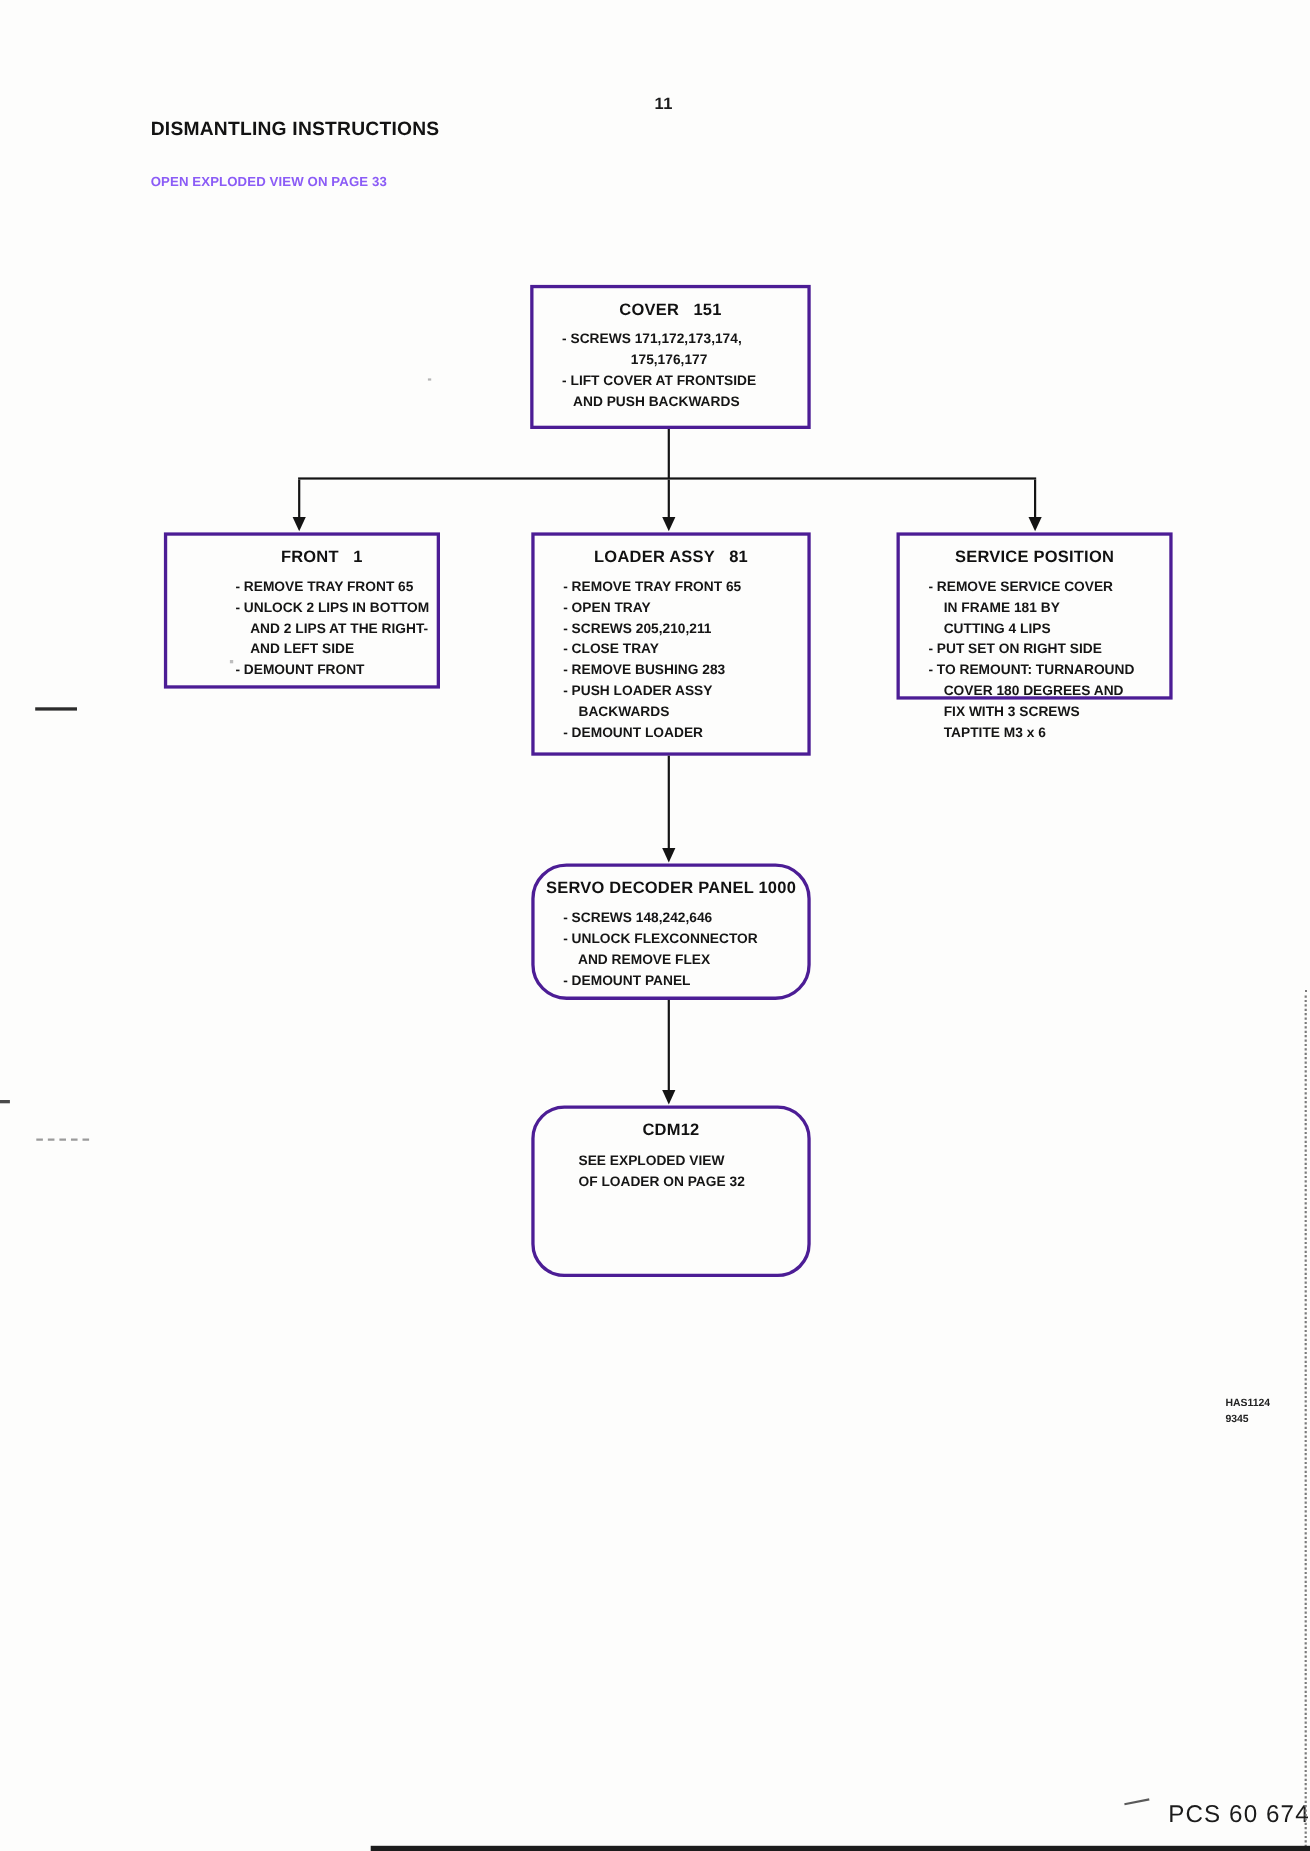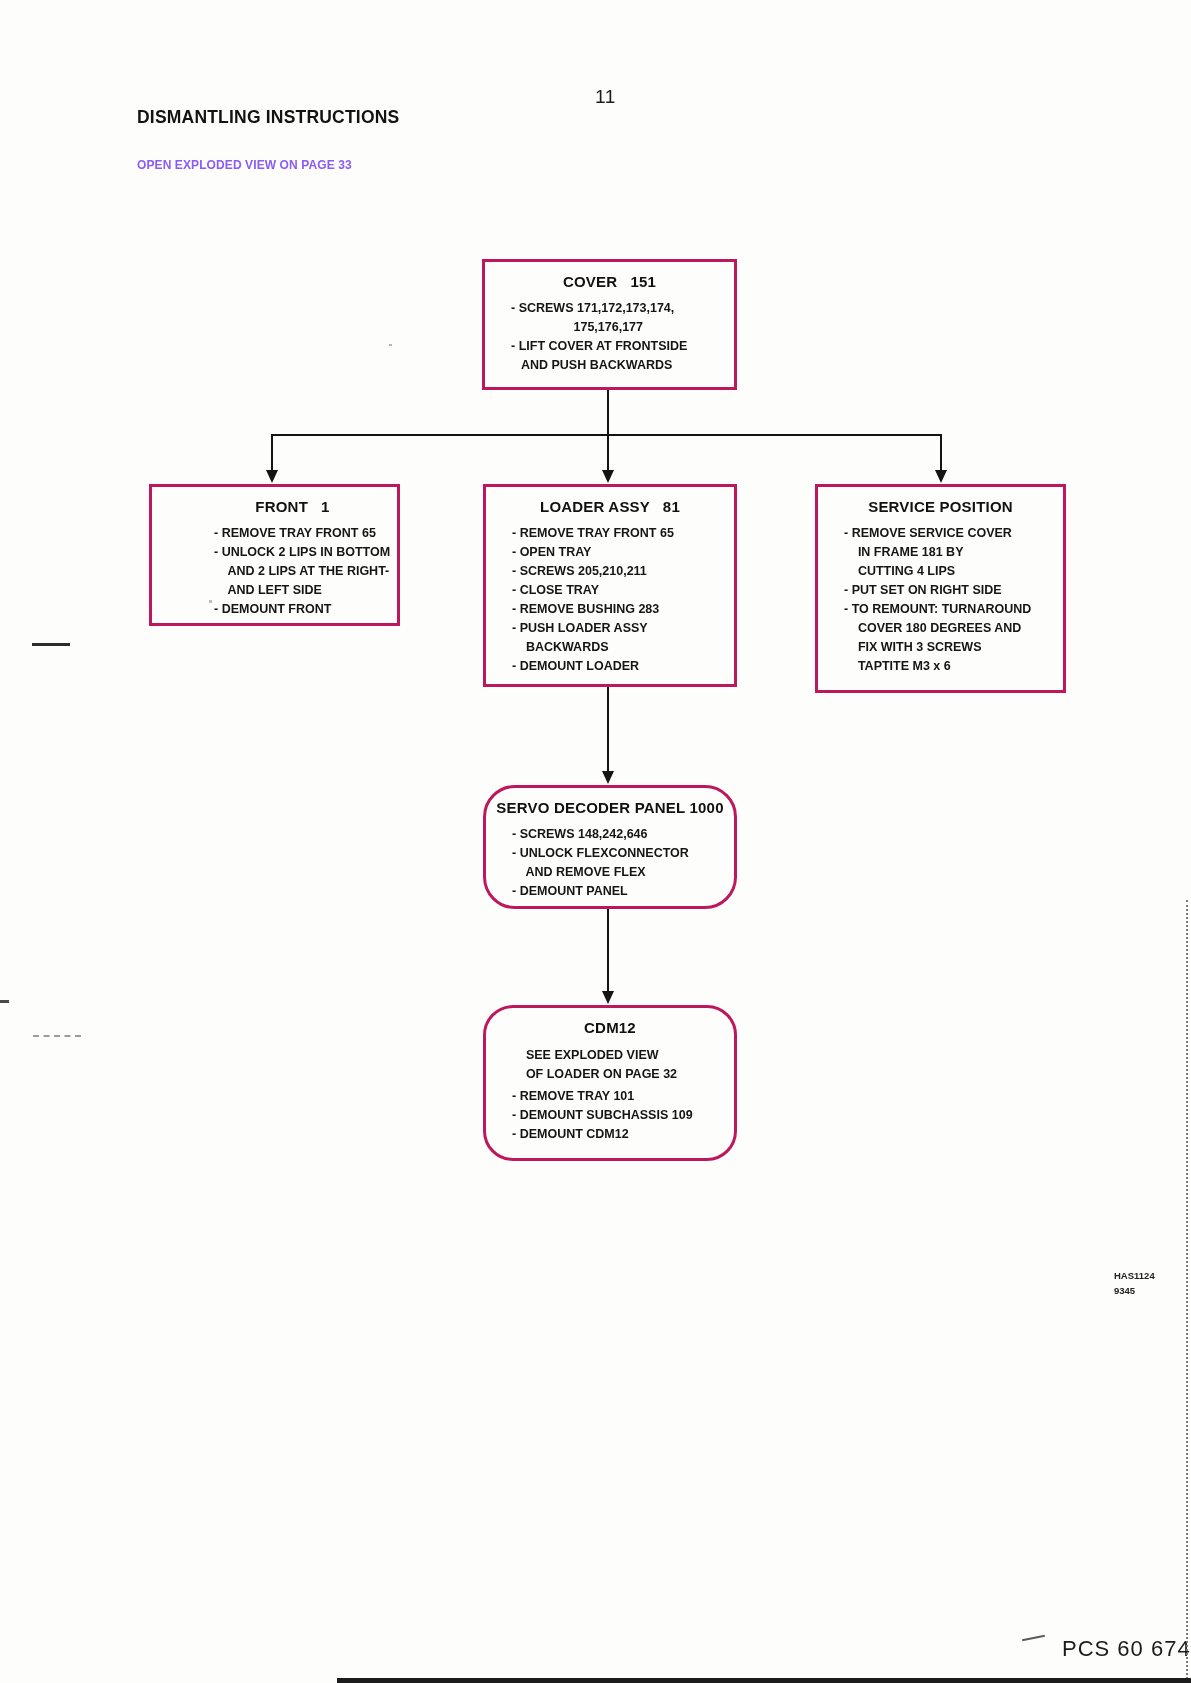--- a/index.html
+++ b/index.html
@@ -8,35 +8,35 @@
     width:1191px;height:1683px;
     margin:0 auto;
     background:#fdfdfc;
     overflow:hidden;
     font-family:"Liberation Sans","DejaVu Sans",sans-serif;
     color:#141414;
   }
   
   .page-number{
     position:absolute;left:595px;top:86px;
-    font-size:19px;font-weight:400;letter-spacing:.5px;color:#1c1c1c;
+    font-size:15px;font-weight:700;letter-spacing:.5px;color:#1c1c1c;
   }
   .doc-title{
     position:absolute;left:137px;top:107px;
     font-size:17.5px;font-weight:700;letter-spacing:.2px;color:#131313;
   }
   .doc-subtitle{
     position:absolute;left:137px;top:158px;
     font-size:12px;font-weight:700;letter-spacing:.1px;color:#8b5cf6;
   }
   
   .fc-box{
     position:absolute;
     background:#fdfdfc;
-    border:3px solid #be185d;
+    border:3px solid #4c1d95;
     box-sizing:border-box;
   }
   .fc-title{
     padding-top:11px;
     text-align:center;
     font-size:15px;font-weight:700;
     letter-spacing:.2px;
     white-space:pre;
     color:#111;
   }
@@ -114,21 +114,21 @@
         <div class="fc-line">- OPEN TRAY</div>
         <div class="fc-line">- SCREWS 205,210,211</div>
         <div class="fc-line">- CLOSE TRAY</div>
         <div class="fc-line">- REMOVE BUSHING 283</div>
         <div class="fc-line">- PUSH LOADER ASSY</div>
         <div class="fc-line">    BACKWARDS</div>
         <div class="fc-line">- DEMOUNT LOADER</div>
       </div>
   </div>
 
-  <div class="fc-box" style="left:815px;top:484px;width:251px;height:209px;">
+  <div class="fc-box" style="left:815px;top:484px;width:251px;height:152px;">
     <div class="fc-title">SERVICE POSITION</div>
     <div class="fc-lines">
         <div class="fc-line">- REMOVE SERVICE COVER</div>
         <div class="fc-line">    IN FRAME 181 BY</div>
         <div class="fc-line">    CUTTING 4 LIPS</div>
         <div class="fc-line">- PUT SET ON RIGHT SIDE</div>
         <div class="fc-line">- TO REMOUNT: TURNAROUND</div>
         <div class="fc-line">    COVER 180 DEGREES AND</div>
         <div class="fc-line">    FIX WITH 3 SCREWS</div>
         <div class="fc-line">    TAPTITE M3 x 6</div>
@@ -143,25 +143,20 @@
         <div class="fc-line">    AND REMOVE FLEX</div>
         <div class="fc-line">- DEMOUNT PANEL</div>
       </div>
   </div>
 
   <div class="fc-box" style="left:483px;top:1005px;width:254px;height:156px;border-radius:30px;">
     <div class="fc-title">CDM12</div>
     <div class="fc-lines fc-note">
         <div class="fc-line">    SEE EXPLODED VIEW</div>
         <div class="fc-line">    OF LOADER ON PAGE 32</div>
-      </div>
-    <div class="fc-lines" style="margin-top:0;">
-        <div class="fc-line">- REMOVE TRAY 101</div>
-        <div class="fc-line">- DEMOUNT SUBCHASSIS 109</div>
-        <div class="fc-line">- DEMOUNT CDM12</div>
       </div>
   </div>
 
   <div class="cline" style="left:607px;top:390px;width:2px;height:45px;"></div>
   <div class="cline" style="left:271px;top:434px;width:671px;height:2px;"></div>
 
   <div class="cline" style="left:271px;top:436px;width:2px;height:34px;"></div>
   <div class="arrowhead" style="left:266px;top:470px;"></div>
 
   <div class="cline" style="left:607px;top:436px;width:2px;height:34px;"></div>

